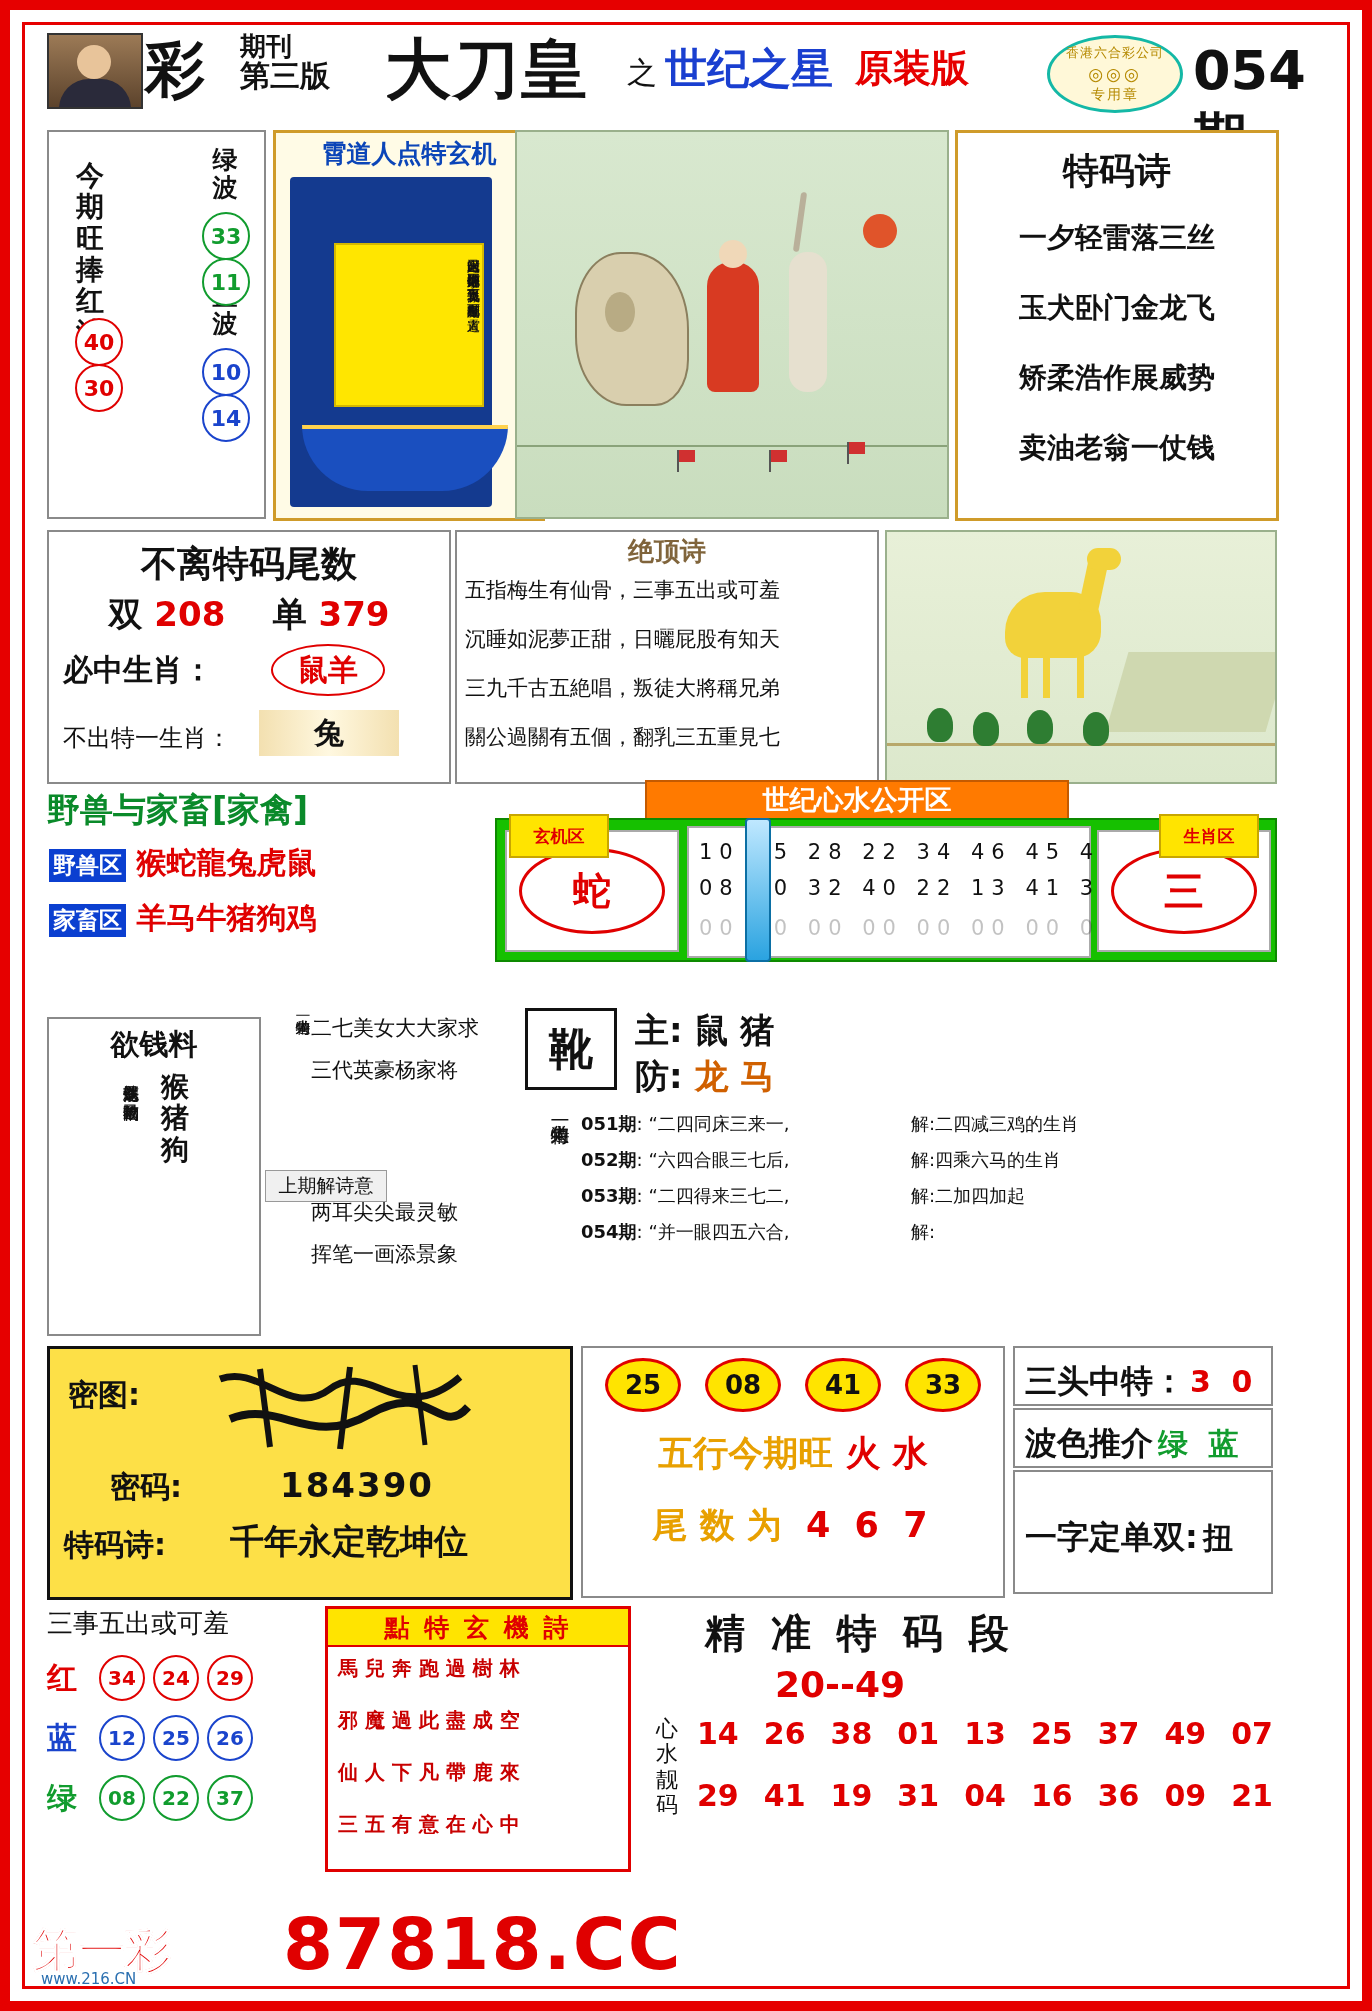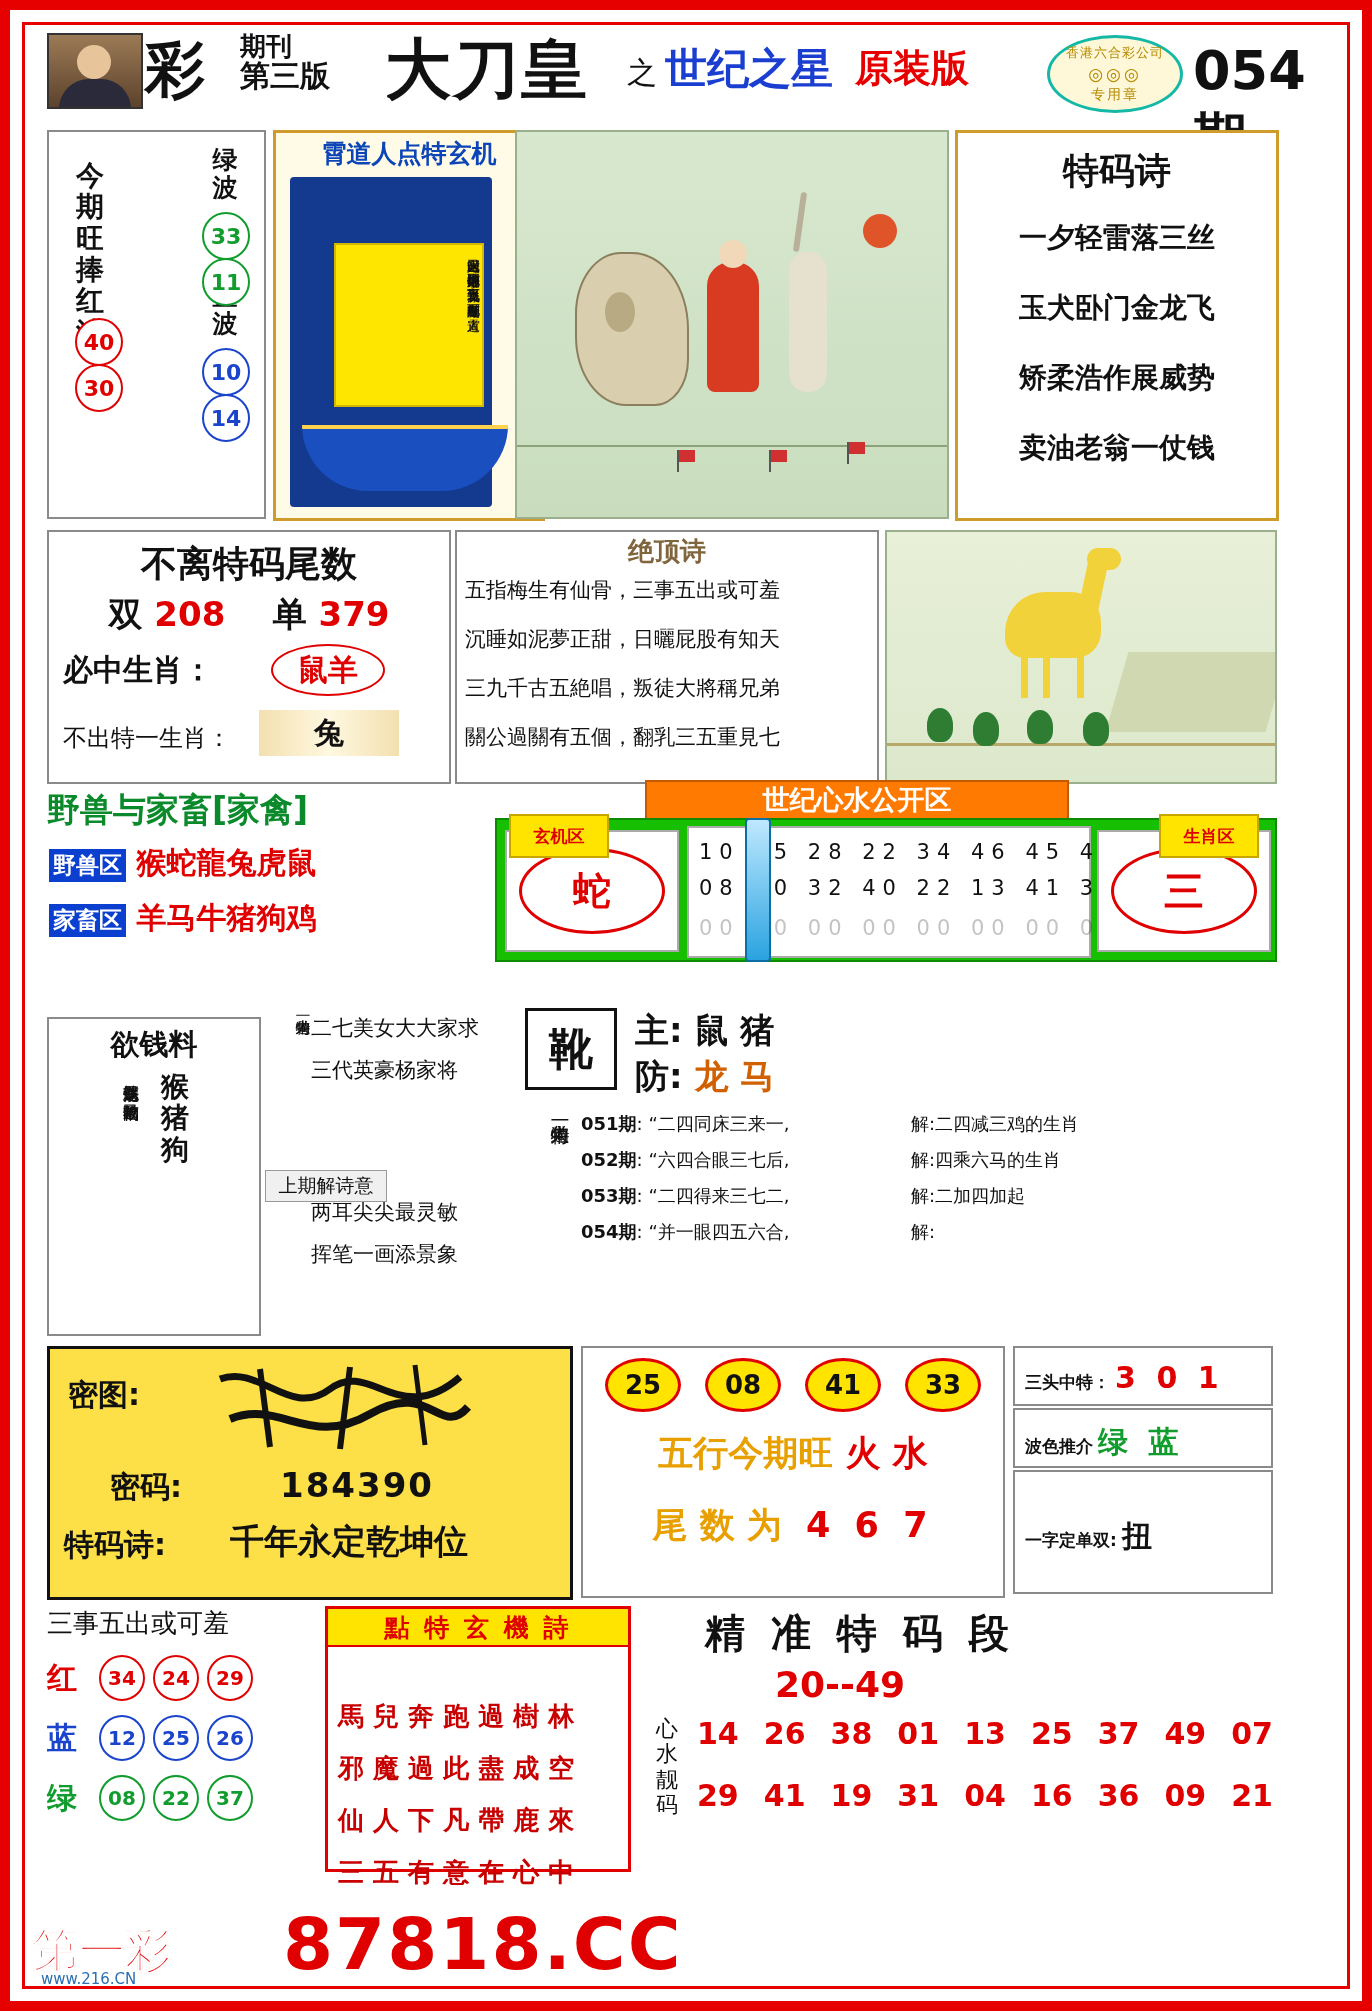--- a/index.html
+++ b/index.html
@@ -144,34 +144,34 @@
   .mid5{position:absolute;left:556px;top:6px;width:420px;height:248px;border:2px solid #8a8a8a;background:#fff;}
   .m5-balls{position:absolute;left:10px;top:10px;width:400px;display:flex;justify-content:space-around;}
   .m5-ball{width:70px;height:48px;border-radius:50%;border:3px solid #e00000;background:#ffe400;display:flex;align-items:center;justify-content:center;font-size:26px;font-weight:bold;color:#111;}
   .m5-r1{position:absolute;left:0;top:82px;width:100%;text-align:center;font-size:35px;font-weight:bold;color:#e8a000;}
   .m5-r1 .hl{color:#e00000;}
   .m5-r2{position:absolute;left:0;top:154px;width:100%;text-align:center;font-size:35px;font-weight:bold;color:#e8a000;}
   .m5-r2 .hl{color:#e00000;letter-spacing:6px;margin-left:12px;}
 
   .right5{position:absolute;left:988px;top:6px;width:260px;height:248px;}
   .r5box{position:absolute;left:0;width:260px;border:2px solid #8a8a8a;background:#fff;box-sizing:border-box;}
-  .r5t{font-size:17px;font-weight:bold;color:#111;}
+  .r5t{font-size:32px;font-weight:bold;color:#111;}
   .r5v{font-size:30px;font-weight:bold;color:#e00000;letter-spacing:5px;}
 
   
   .row6{position:absolute;left:0;top:1575px;width:100%;height:390px;}
   .hdx{position:absolute;left:22px;top:6px;width:270px;height:250px;}
   .hdx-title{position:absolute;left:0;top:0;font-size:26px;color:#111;}
   .hdx-row{position:absolute;left:0;width:270px;height:48px;display:flex;align-items:center;}
   .hdx-lbl{width:52px;font-size:30px;font-weight:bold;}
   .hdx-b{width:42px;height:42px;border-radius:50%;border:2px solid #111;display:flex;align-items:center;justify-content:center;font-size:20px;font-weight:bold;margin-right:8px;background:#fff;}
 
   .dianshi{position:absolute;left:300px;top:6px;width:300px;height:260px;border:3px solid #e00000;background:#fff;}
   .ds-title{position:absolute;left:0;top:0;width:100%;height:36px;background:#ffe400;display:flex;align-items:center;justify-content:center;font-size:25px;font-weight:bold;color:#e00000;letter-spacing:3px;border-bottom:2px solid #e00000;}
-  .ds-l{position:absolute;left:10px;width:280px;font-size:26px;font-weight:bold;color:#c80000;white-space:nowrap;margin-top:44px;}
+  .ds-l{position:absolute;left:10px;width:280px;font-size:20px;font-weight:bold;color:#c80000;white-space:nowrap;}
 
   .jzdm{position:absolute;left:620px;top:6px;width:628px;height:370px;}
   .jz-title{position:absolute;left:60px;top:0;font-size:40px;font-weight:bold;color:#111;letter-spacing:6px;}
   .jz-range{position:absolute;left:130px;top:58px;font-size:36px;font-weight:bold;color:#e00000;}
   .jz-lbl{position:absolute;left:2px;top:110px;width:40px;font-size:22px;line-height:1.15;color:#111;text-align:center;}
   .jz-nums{position:absolute;left:52px;width:576px;font-size:30px;font-weight:bold;color:#e00000;display:flex;justify-content:space-between;}
 
   .footer{position:absolute;left:0;bottom:0;width:100%;height:70px;}
   .ft-left{position:absolute;left:8px;bottom:4px;font-size:46px;font-weight:bold;color:#e00000;-webkit-text-stroke:1px #fff;}
   .ft-big{position:absolute;left:258px;bottom:0px;font-size:72px;font-weight:bold;color:#e00000;letter-spacing:2px;}

